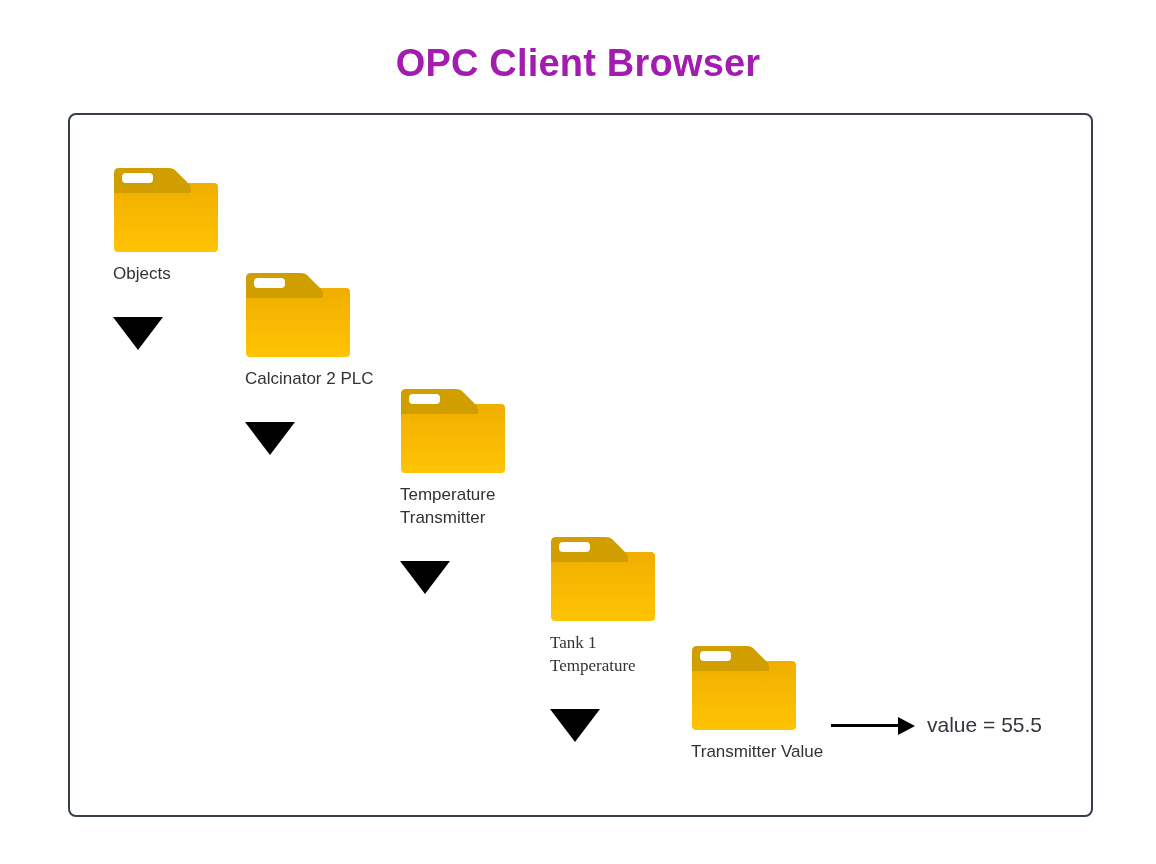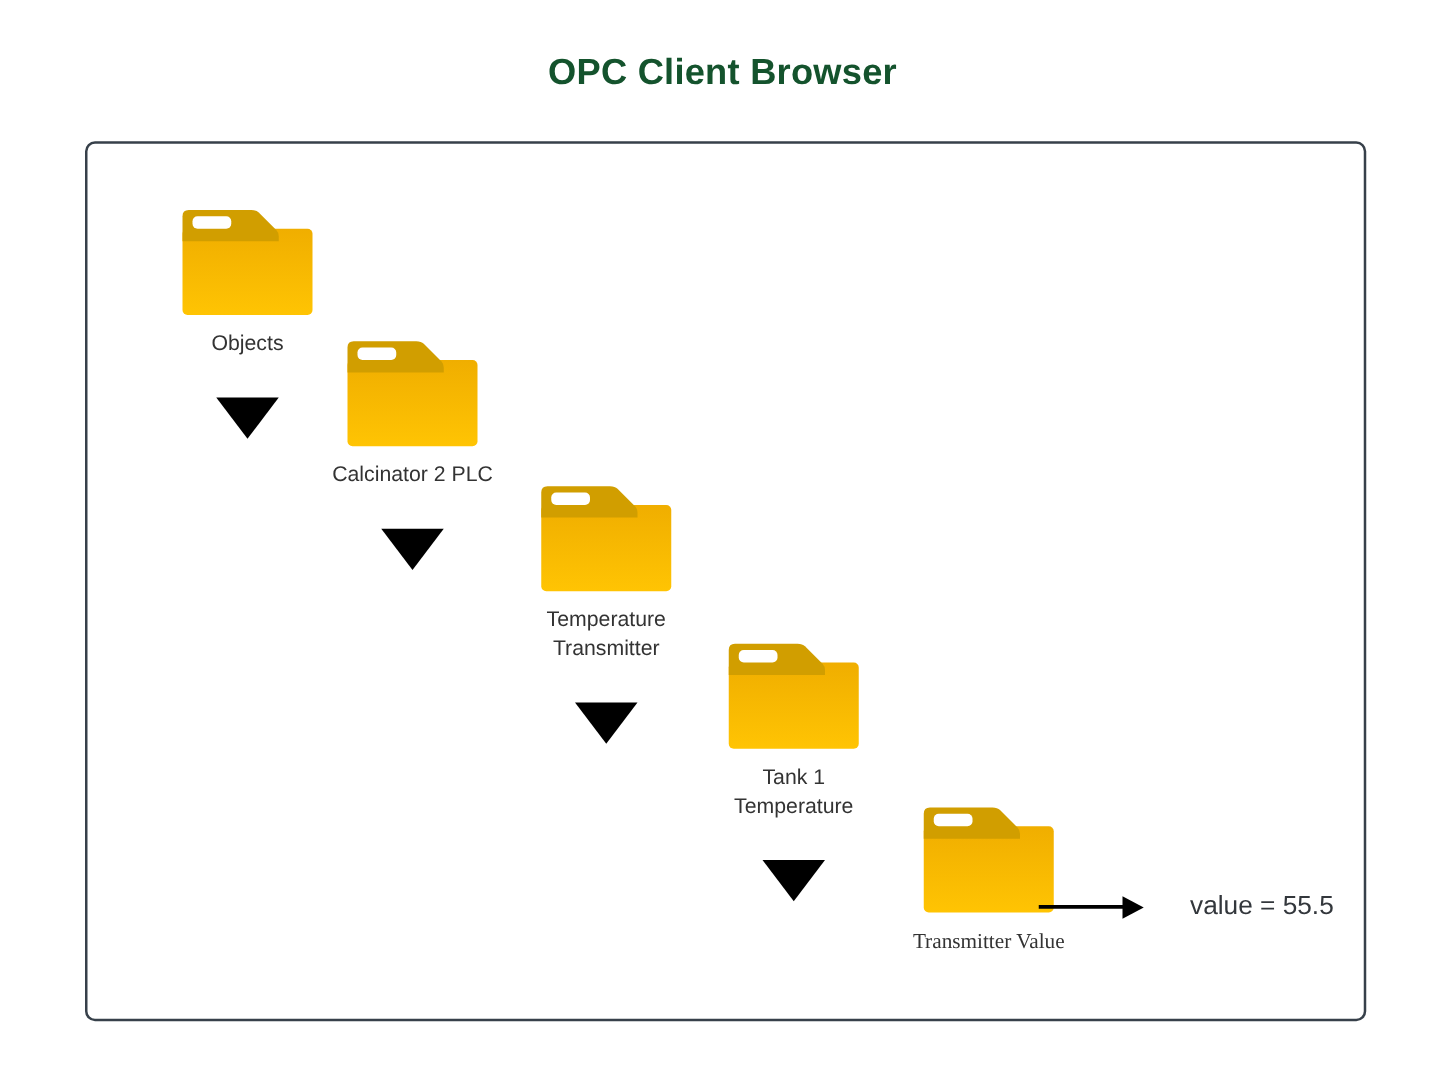--- a/index.html
+++ b/index.html
@@ -7,43 +7,42 @@
     width: 1156px; height: 864px;
     background: #ffffff;
     font-family: "Liberation Sans", sans-serif;
     overflow: hidden;
     position: relative;
   }
   .page-title {
     position: absolute;
     top: 42px; left: 0; width: 1156px;
     text-align: center;
-    font-size: 29px;
+    font-size: 38px;
     font-weight: bold;
-    color: #14532d;
+    color: #a21caf;
     letter-spacing: 0.2px;
   }
   .browser-panel {
     position: absolute;
     left: 68px; top: 113px;
     width: 1025px; height: 704px;
     border: 2px solid #37404a;
     border-radius: 8px;
     background: #ffffff;
   }
   .tree-node {
     position: absolute;
     width: 170px;
-    text-align: center;
   }
   .n1 { left: 113px; top: 167px; }
   .n2 { left: 245px; top: 272px; }
   .n3 { left: 400px; top: 388px; }
-  .n4 { left: 550px; top: 514px; }
-  .n5 { left: 706px; top: 645px; font-family: Liberation Serif, serif; }
+  .n4 { left: 550px; top: 536px; font-family: Liberation Serif, serif; }
+  .n5 { left: 691px; top: 645px; }
   .folder-svg {
     width: 106px; height: 86px;
     display: inline-block;
   }
   .node-label {
     margin-top: 5px;
     font-size: 17px;
     line-height: 23px;
     color: #333333;
   }
@@ -67,21 +66,20 @@
     width: 0; height: 0;
     border-top: 9px solid transparent;
     border-bottom: 9px solid transparent;
     border-left: 17px solid #000000;
   }
   .value-text {
     position: absolute;
     left: 927px; top: 713px;
     font-size: 21px;
     color: #33373c;
-    margin-left: 25px;
   }
   .defs-holder { position: absolute; width: 0; height: 0; }
 </style>
 </head>
 <body>
 
 <svg class="defs-holder" aria-hidden="true">
   <defs>
     <linearGradient id="fgrad" x1="0" y1="0" x2="0" y2="1">
       <stop offset="0" stop-color="#f0ae00"></stop>

